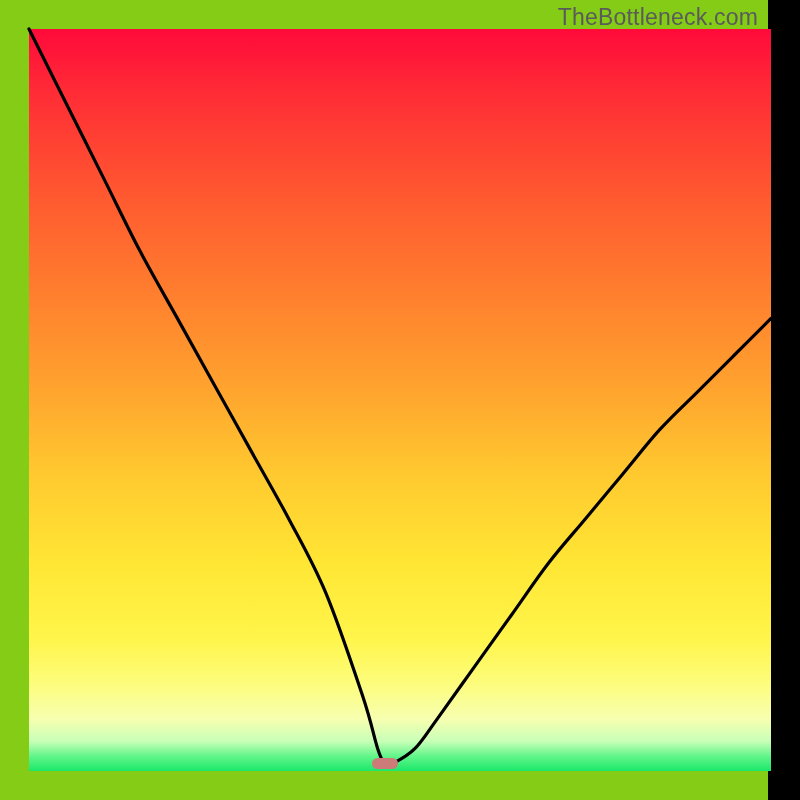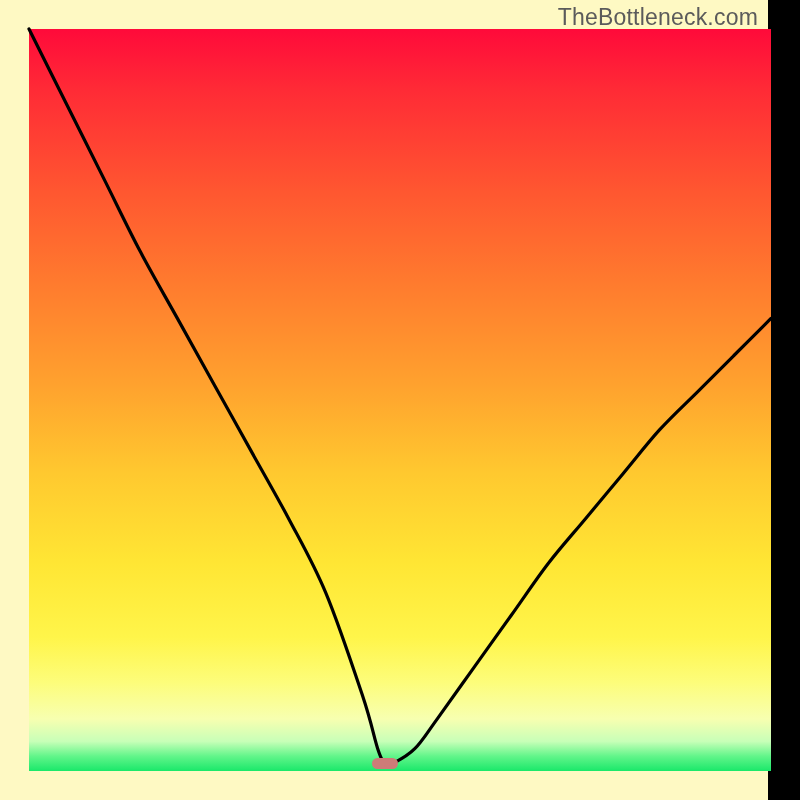--- a/index.html
+++ b/index.html
@@ -8,21 +8,21 @@
     width: 800px;
     height: 800px;
     background: #000;
     overflow: hidden;
     font-family: Arial, Helvetica, sans-serif;
   }
   .frame {
     position: relative;
     width: 768px;
     height: 800px;
-    background: #fef9c3;
+    background: #84cc16;
   }
   .plot-area {
     position: absolute;
     left: 29px;
     top: 29px;
     width: 742px;
     height: 742px;
     
     background:
       linear-gradient(to bottom,

